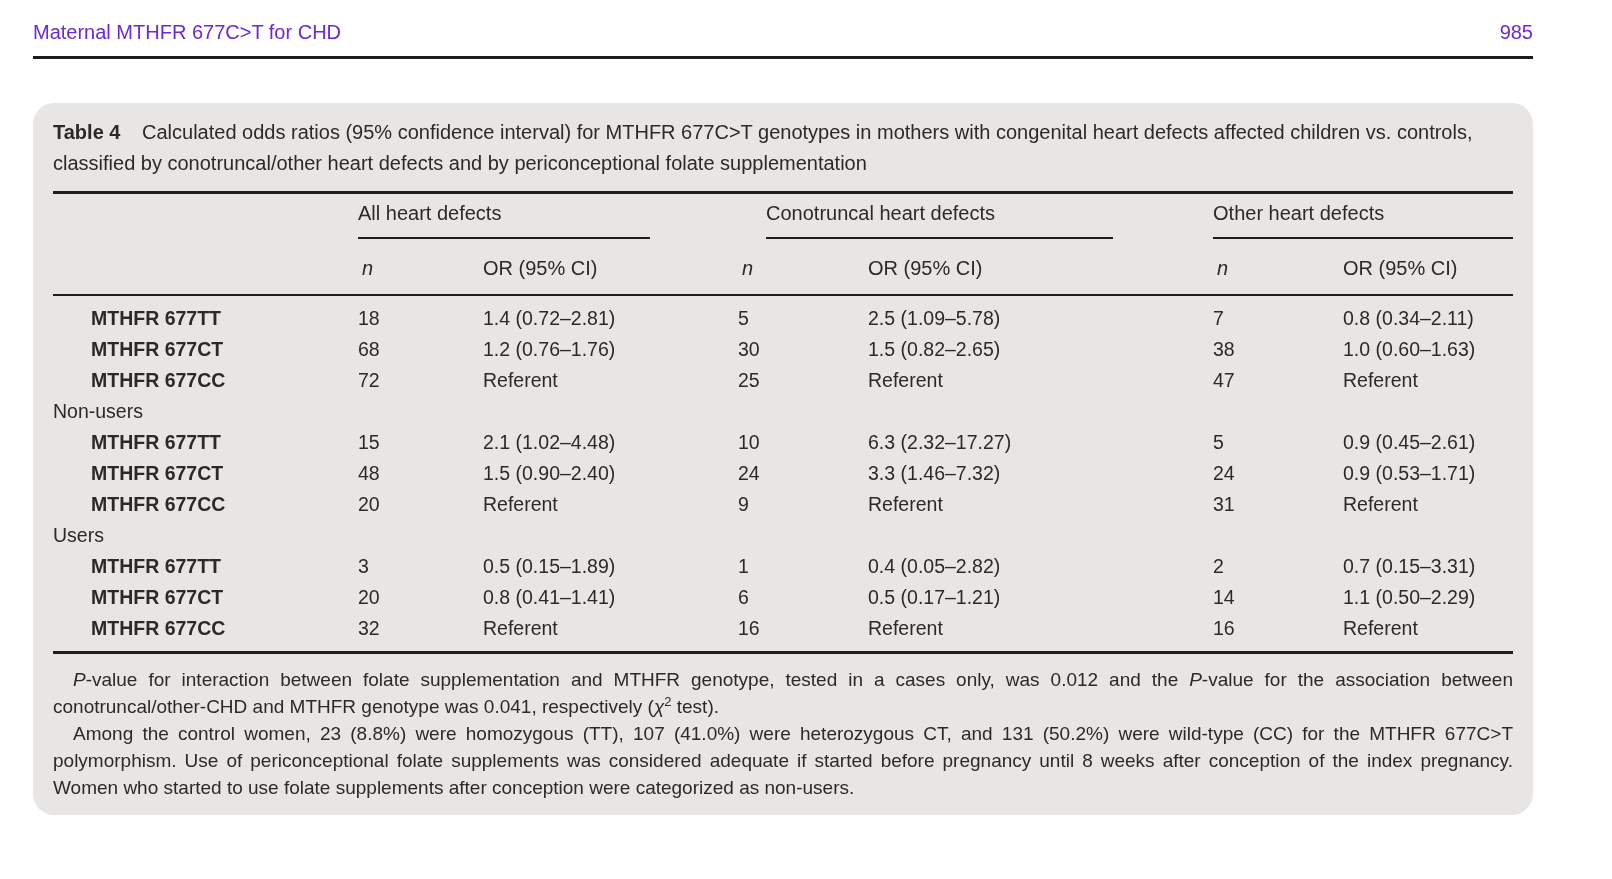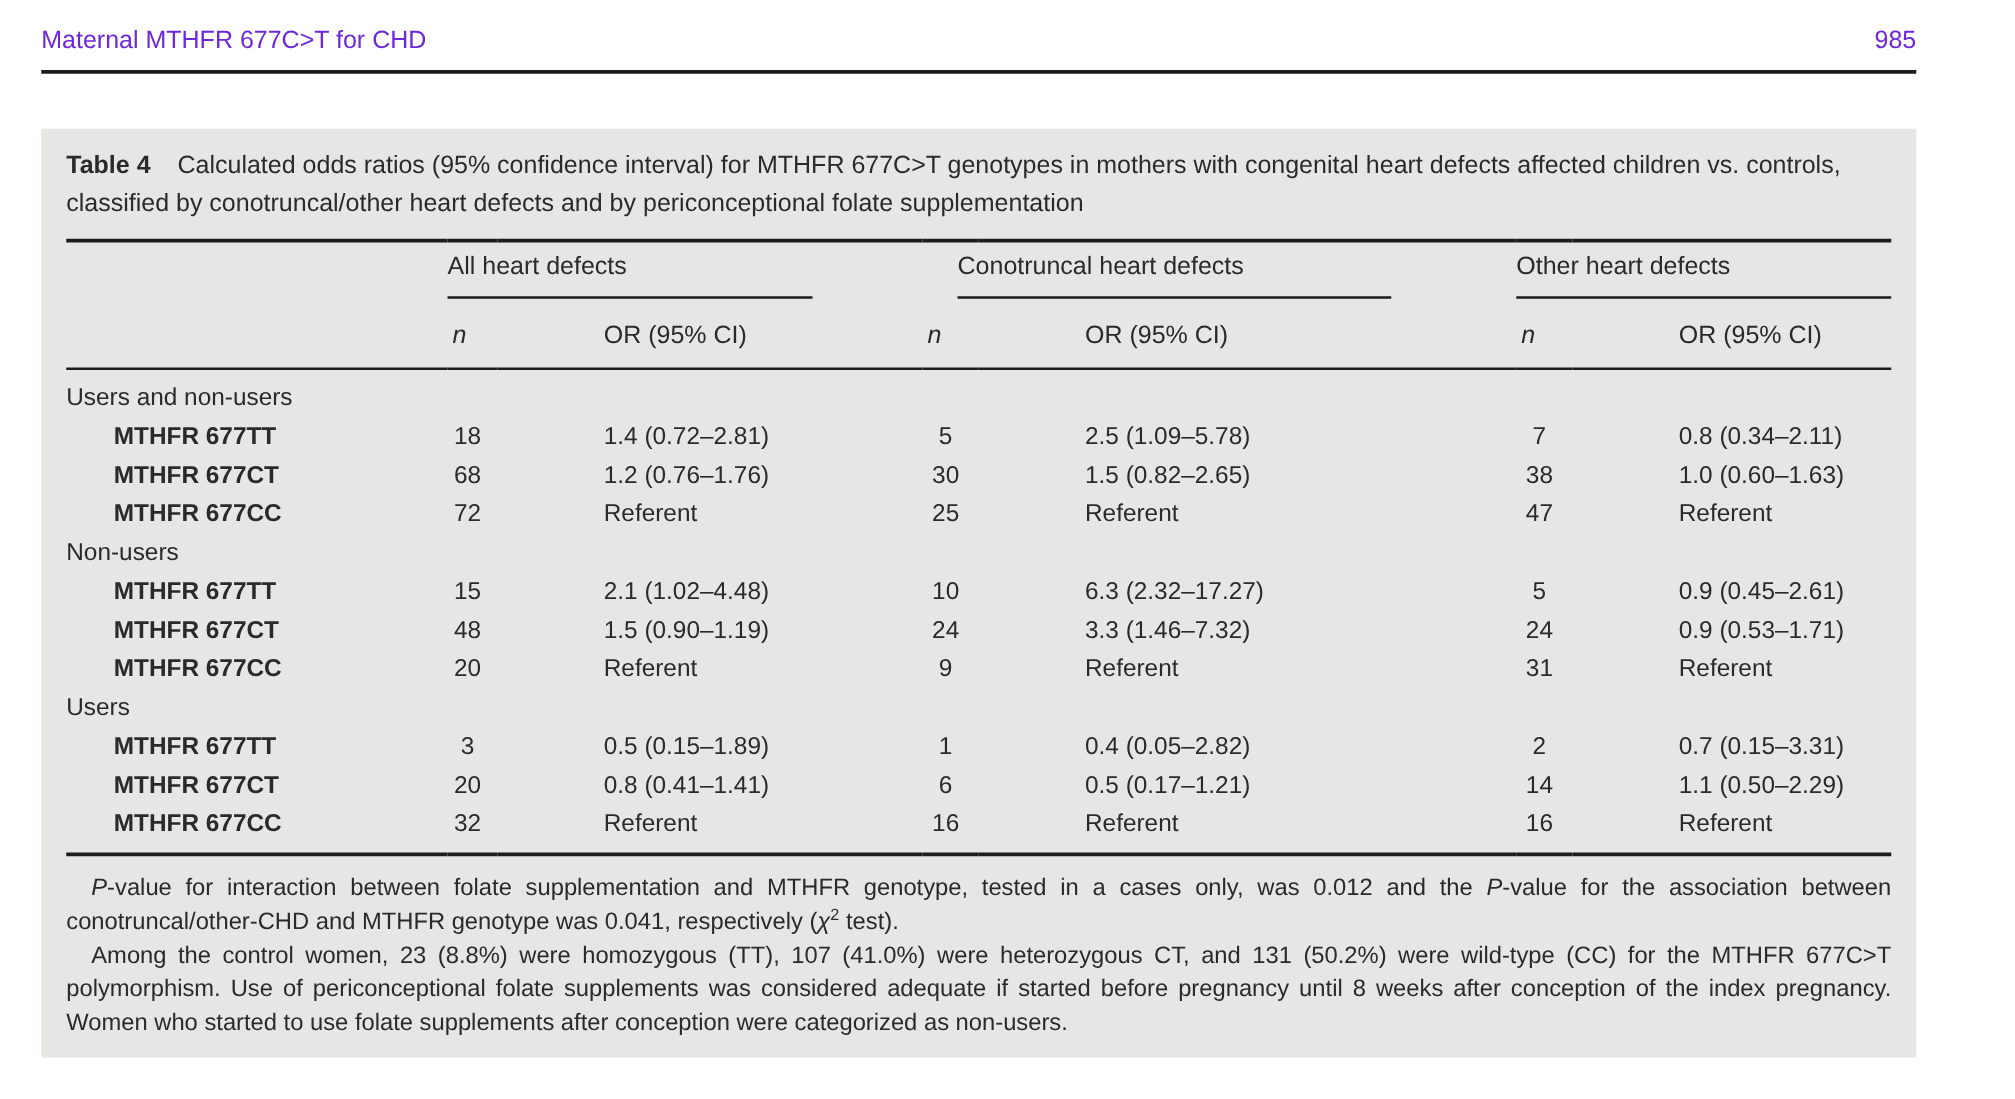--- a/index.html
+++ b/index.html
@@ -17,20 +17,21 @@
     font-size: 20px; line-height: 24px; color: #6d28d9;
   }
   .head-rule { height: 3px; background: #1e1d1b; margin-top: 12px; }
 
   
   .panel {
     margin-top: 44px;
     width: 1500px; box-sizing: border-box;
     background: #e7e6e4;
     padding: 14px 20px 14px 20px;
+    border-radius: 21px;
   }
 
   .caption { margin: 0; font-size: 20px; line-height: 31px; }
   .cap-label { font-weight: bold; margin-right: 16px; }
 
   table {
     width: 100%; border-collapse: collapse; table-layout: fixed;
     margin-top: 12px;
     border-top: 3px solid #1e1d1b;
     border-bottom: 3px solid #1e1d1b;
@@ -48,21 +49,21 @@
   
   .sub { padding-top: 18px; padding-bottom: 14px; border-bottom: 2px solid #1e1d1b; vertical-align: bottom; }
   .n-h { font-style: italic; padding-left: 4px; }
   .or-pad { padding-left: 85px; }
 
   tbody td { height: 31px; padding: 0; vertical-align: middle; }
   tbody tr:first-child td { padding-top: 7px; }
   tbody tr:last-child td { padding-bottom: 7px; }
   td.sec { padding-left: 0; }
   td.lab { padding-left: 38px; font-weight: bold; }
-  td.n { text-align: center; padding-right: 8px; }
+  td.n { text-align: left; padding-right: 8px; }
 
   
   .footnotes { margin-top: 12px; font-size: 19px; line-height: 27px; text-align: justify; }
   .footnotes p { margin: 0; text-indent: 20px; }
   .footnotes i { font-style: italic; }
   .footnotes sup { font-size: 13px; line-height: 0; }
 </style>
 </head>
 <body>
 
@@ -109,23 +110,20 @@
           <th class="sub n-h">n</th>
           <th class="sub or-pad">OR (95% CI)</th>
           <th class="sub n-h">n</th>
           <th class="sub or-pad">OR (95% CI)</th>
           <th class="sub n-h">n</th>
           <th class="sub or-pad">OR (95% CI)</th>
         </tr>
       </thead>
       <tbody>
         <tr>
-          <td class="sec" colspan="7">Users and non-users</td>
-        </tr>
-        <tr>
           <td class="lab">MTHFR 677TT</td>
           <td class="n">18</td>
           <td class="or-pad">1.4 (0.72–2.81)</td>
           <td class="n">5</td>
           <td class="or-pad">2.5 (1.09–5.78)</td>
           <td class="n">7</td>
           <td class="or-pad">0.8 (0.34–2.11)</td>
         </tr>
         <tr>
           <td class="lab">MTHFR 677CT</td>
@@ -153,21 +151,21 @@
           <td class="n">15</td>
           <td class="or-pad">2.1 (1.02–4.48)</td>
           <td class="n">10</td>
           <td class="or-pad">6.3 (2.32–17.27)</td>
           <td class="n">5</td>
           <td class="or-pad">0.9 (0.45–2.61)</td>
         </tr>
         <tr>
           <td class="lab">MTHFR 677CT</td>
           <td class="n">48</td>
-          <td class="or-pad">1.5 (0.90–1.19)</td>
+          <td class="or-pad">1.5 (0.90–2.40)</td>
           <td class="n">24</td>
           <td class="or-pad">3.3 (1.46–7.32)</td>
           <td class="n">24</td>
           <td class="or-pad">0.9 (0.53–1.71)</td>
         </tr>
         <tr>
           <td class="lab">MTHFR 677CC</td>
           <td class="n">20</td>
           <td class="or-pad">Referent</td>
           <td class="n">9</td>

